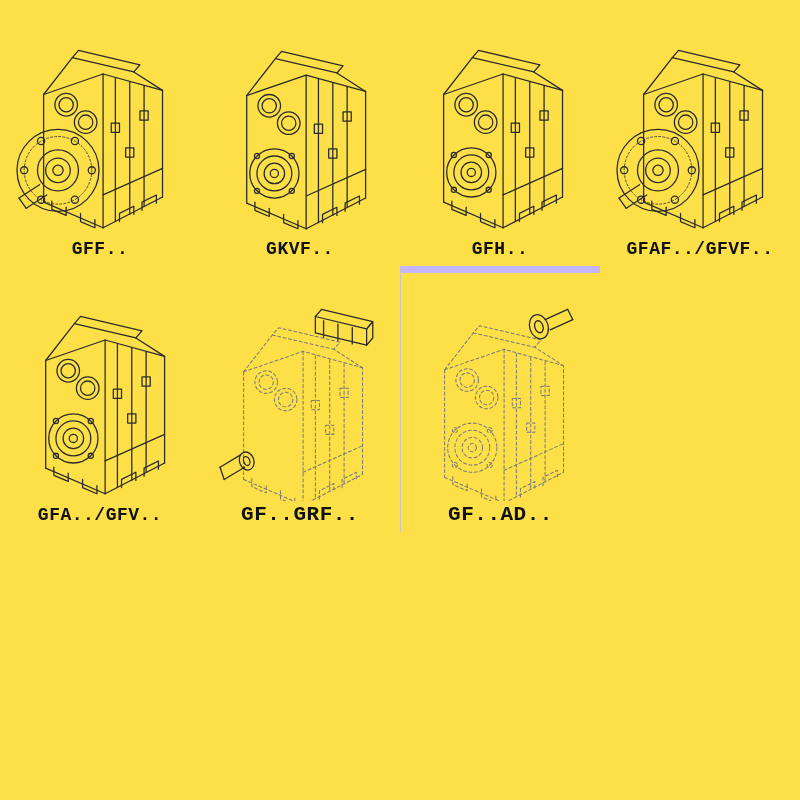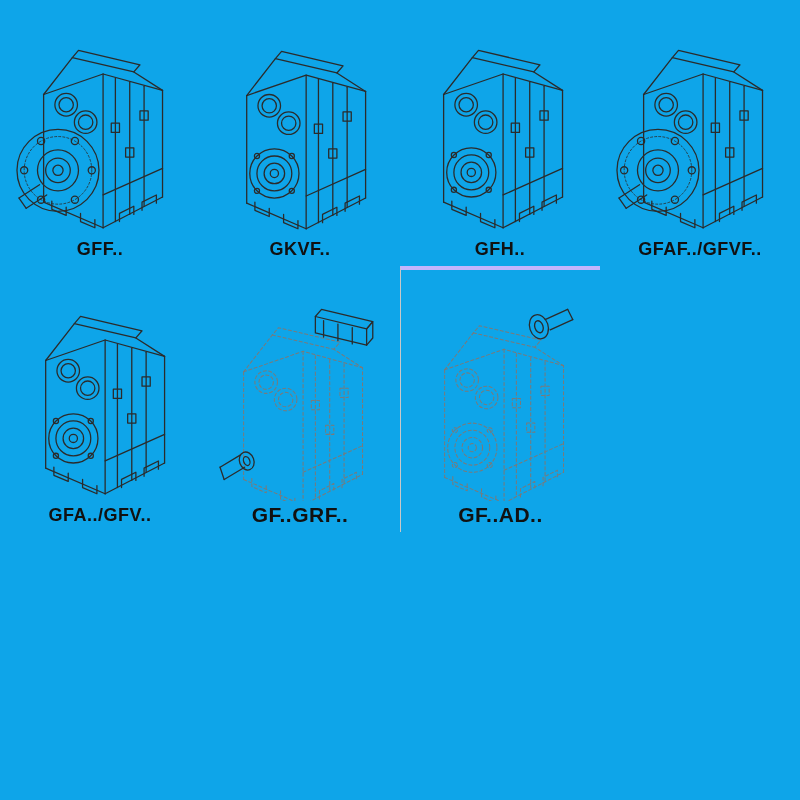--- a/index.html
+++ b/index.html
@@ -1,28 +1,28 @@
 <!DOCTYPE html>
 <html><head>
 <meta charset="utf-8">
 <style>
   html,body{margin:0;padding:0;background:#ffffff;}
   .page{
-    width:800px;height:800px;background:#0ea5e9;
+    width:800px;height:800px;background:#fde047;
     display:grid;
     grid-template-columns:repeat(4,200px);
     grid-template-rows:repeat(3,266px);
-    font-family:Liberation Sans, sans-serif;
+    font-family:Liberation Mono, monospace;
     overflow:hidden;
   }
   .cell{
     margin:0;display:flex;flex-direction:column;align-items:center;justify-content:flex-end;
     padding-bottom:6px;box-sizing:border-box;
   }
-  .cell-bordered{border-top:4px solid #c4b5fd;border-left:1px solid #c8c8c8;}
+  .cell-bordered{border-top:7px solid #c4b5fd;border-left:1px solid #c8c8c8;}
   svg.drawing{
     fill:none;stroke:#2b2b2b;stroke-width:1.25;
     stroke-linejoin:round;stroke-linecap:round;
     flex:0 0 auto;
   }
   .dashed{stroke:#7a7a7a;stroke-width:1;stroke-dasharray:3 2.4;}
   .label{
     font-weight:700;font-size:18px;color:#111;letter-spacing:.5px;
     margin-top:2px;text-align:center;line-height:1.1;
   }

